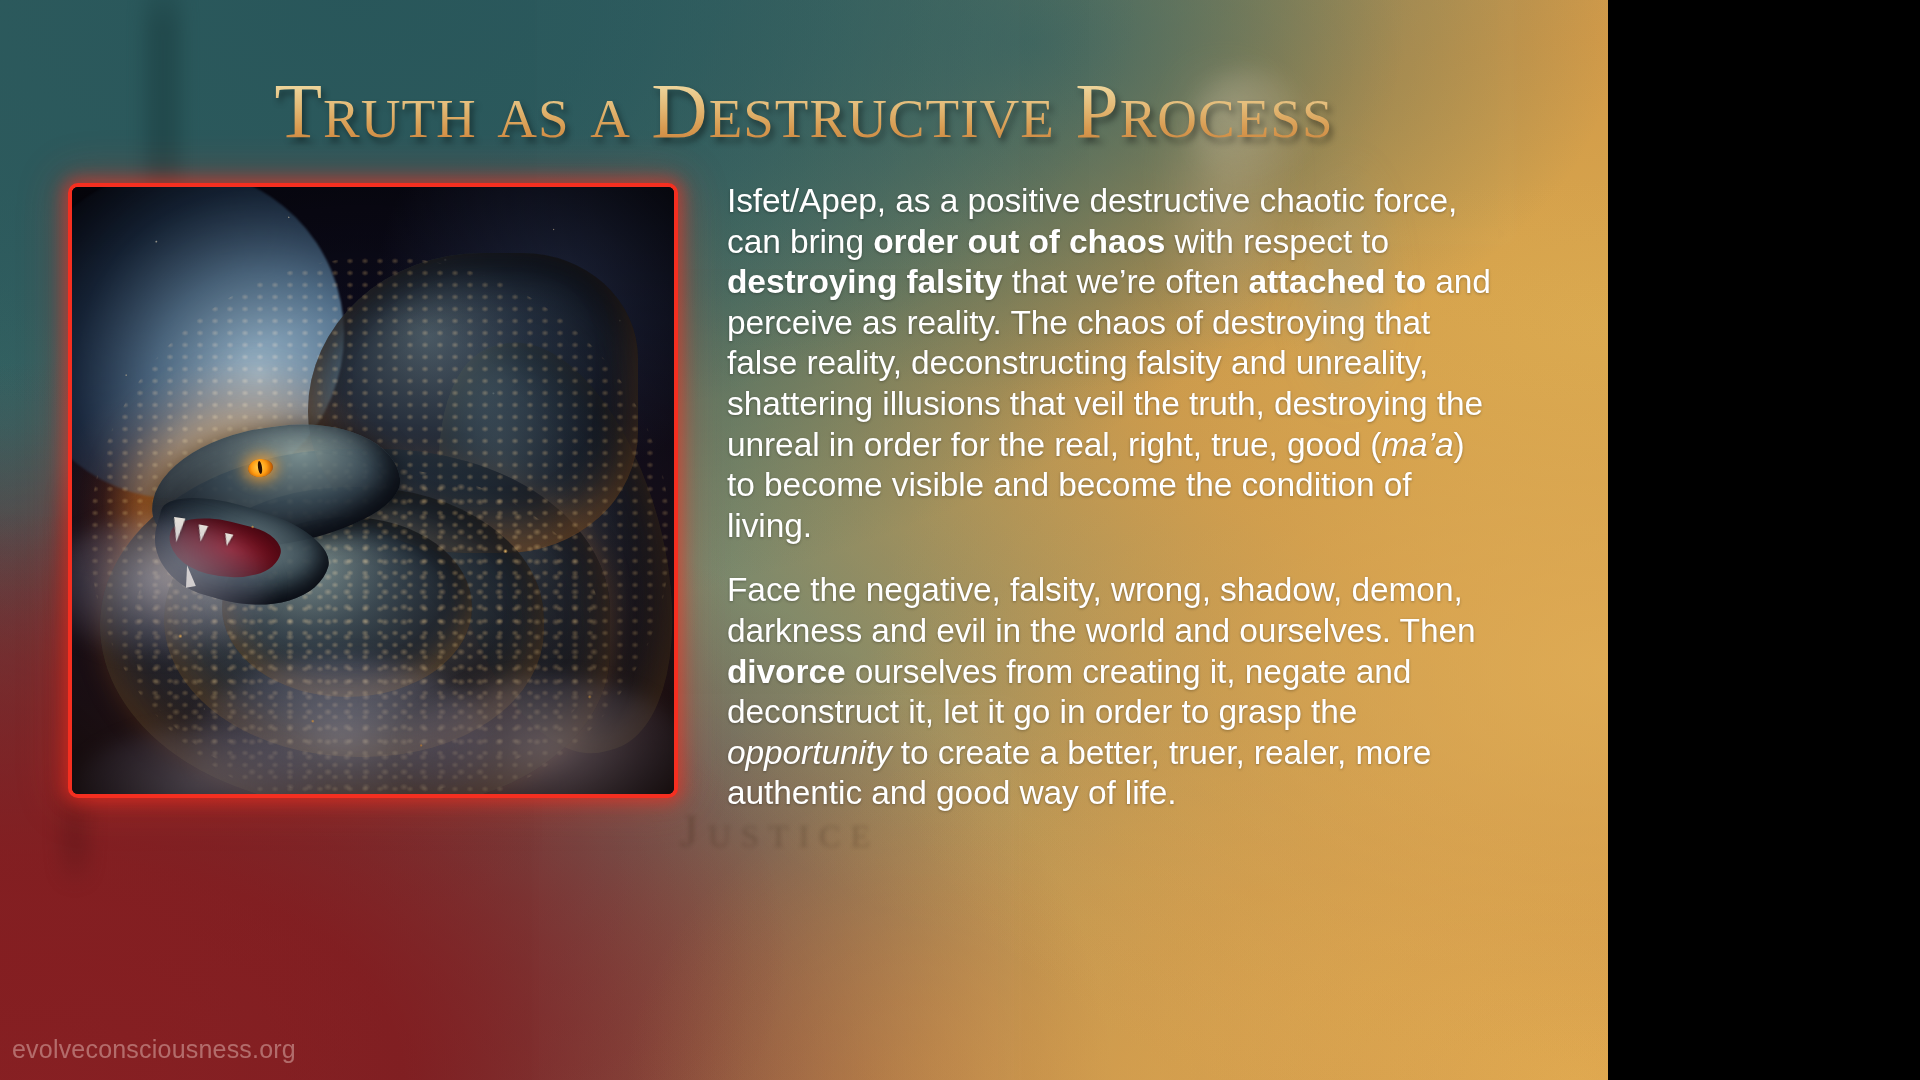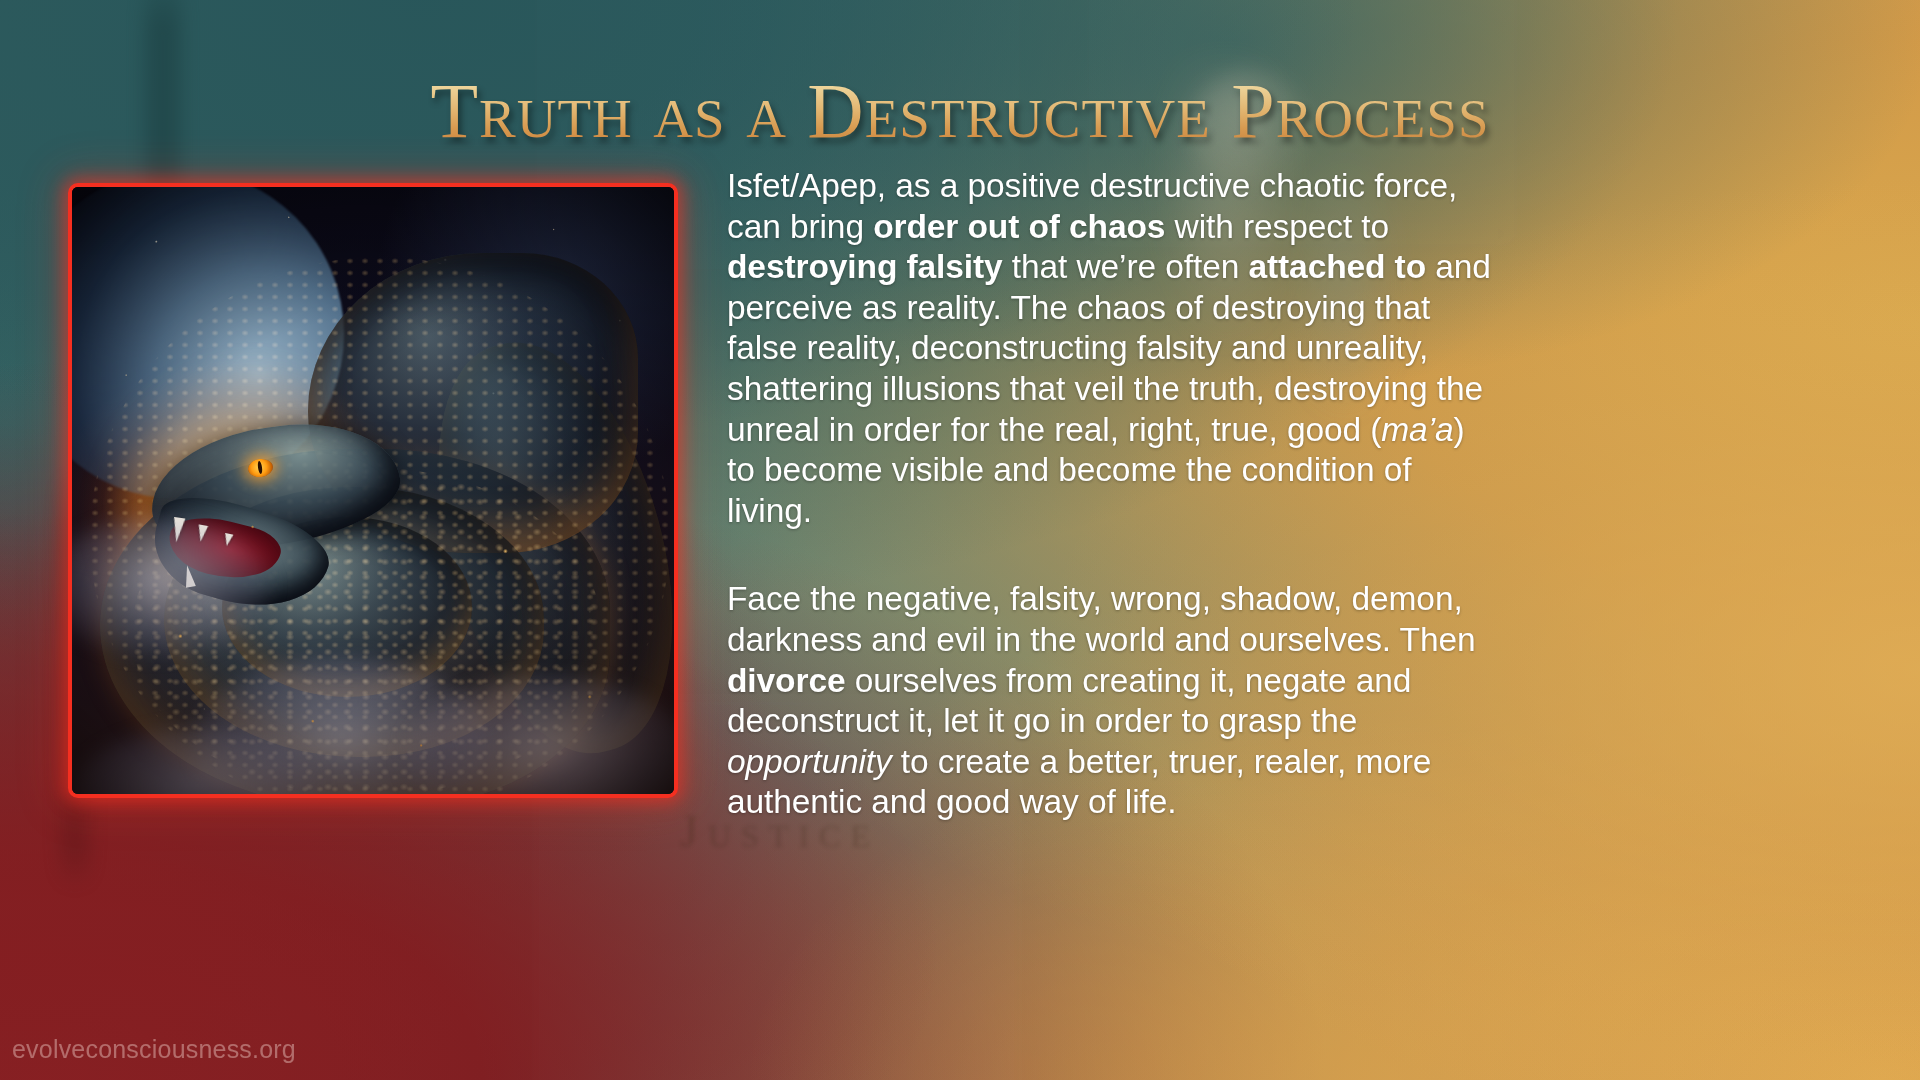--- a/index.html
+++ b/index.html
@@ -6,21 +6,21 @@
     margin: 0;
     padding: 0;
     background: #000;
   }
   body {
     font-family: "Liberation Sans", sans-serif;
   }
 
   .slide {
     position: relative;
-    width: 1920px;
+    width: 1608px;
     height: 1080px;
     overflow: hidden;
     background: #737373;
   }
 
   
   .bg-base {
     position: absolute;
     inset: 0;
     background:
@@ -392,34 +392,34 @@
   .art-vignette {
     position: absolute;
     inset: 0;
     background: radial-gradient(78% 70% at 48% 50%, rgba(0,0,0,0) 40%, rgba(0,0,0,0.35) 78%, rgba(0,0,0,0.62) 100%);
   }
 
   
   .copy {
     position: absolute;
     left: 727px;
-    top: 166px;
+    top: 181px;
     width: 765px;
   }
   .copy p {
     margin: 0;
     color: #ffffff;
     font-family: "Liberation Sans", sans-serif;
     font-size: 33.5px;
     line-height: 40.6px;
     font-weight: 400;
     letter-spacing: -0.1px;
     text-shadow: 0 1px 3px rgba(0,0,0,0.30);
   }
-  .copy p + p { margin-top: 48px; }
+  .copy p + p { margin-top: 24px; }
   .copy b { font-weight: 700; }
   .copy i { font-style: italic; }
 
   
   .watermark {
     position: absolute;
     left: 12px;
     bottom: 16px;
     font-family: "Liberation Sans", sans-serif;
     font-size: 25px;

